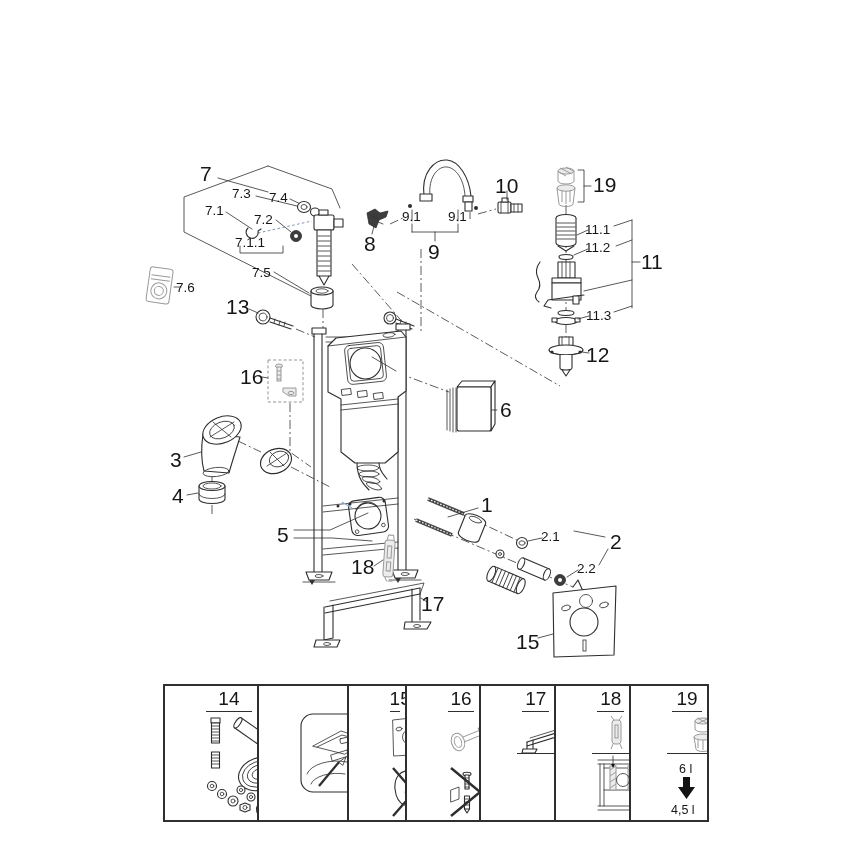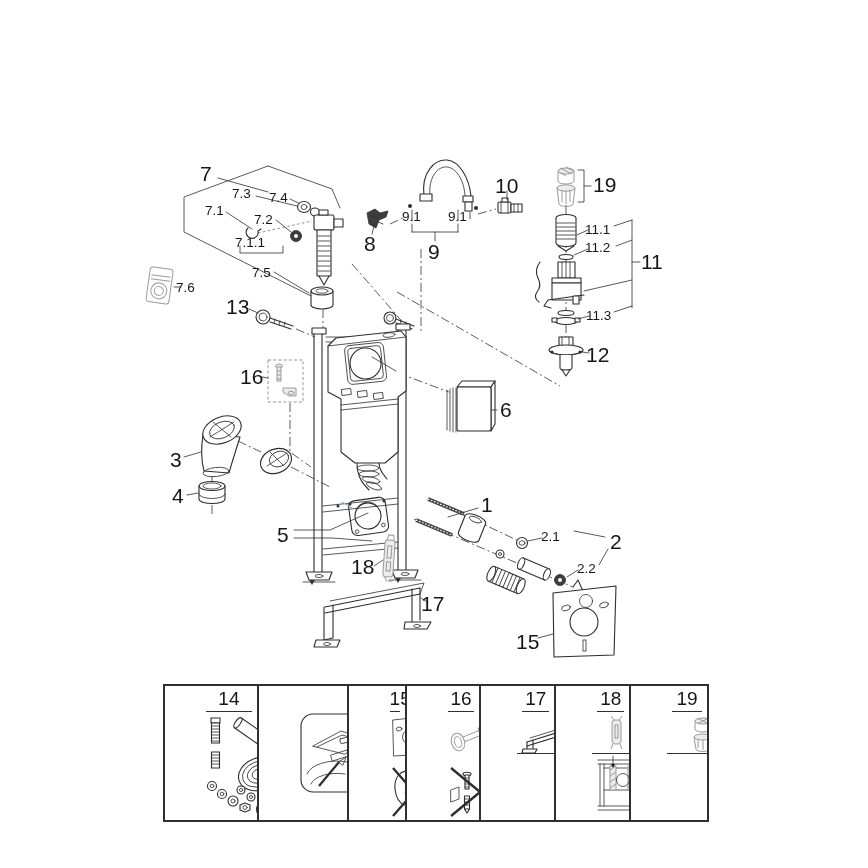--- a/index.html
+++ b/index.html
@@ -554,16 +554,26 @@
     <div class="icon-area icon-split" style="height:41px;flex:0 0 41px;">
       <svg width="72" height="41" viewBox="0 0 72 41">
         <ellipse class="grayfill" cx="36" cy="9" rx="8" ry="3"></ellipse>
         <path class="gray" d="M28,9 V17 a8,3 0 0 0 16,0 V9"></path>
         <path class="gray" d="M30,6 L42,12 M42,6 L30,12"></path>
         <ellipse class="grayfill" cx="36" cy="25" rx="9" ry="3"></ellipse>
         <path class="gray" d="M27,25 L29,37 a7,2.5 0 0 0 14,0 L45,25"></path>
         <path class="gray" d="M31,27 V36 M36,28 V38 M41,27 V36"></path>
       </svg>
     </div>
+    <div class="icon-area">
+      <svg width="72" height="66" viewBox="0 0 72 66">
+        <text class="mini-txt" x="12" y="19" font-size="12.5">6 l</text>
+        <polygon points="16,23 23,23 23,33 28,33 19.5,45 11,33 16,33" fill="#141414"></polygon>
+        <text class="mini-txt" x="4" y="60" font-size="12.5">4,5 l</text>
+        <rect class="lnthin" x="46" y="20" width="18" height="32" fill="none"></rect>
+        <path class="lnthin" d="M46,24 h18 M46,28 h18 M46,32 h18 M46,36 h18 M46,40 h18 M46,44 h18 M46,48 h18"></path>
+        <path class="lnthin" d="M64,24 l6,-4 M64,32 l6,-4 M64,40 l6,-4 M64,48 l6,-4 M42,26 h4 M42,34 h4 M42,42 h4"></path>
+      </svg>
+    </div>
   </div>
 
 </div>
 </div>
 
 </body></html>

